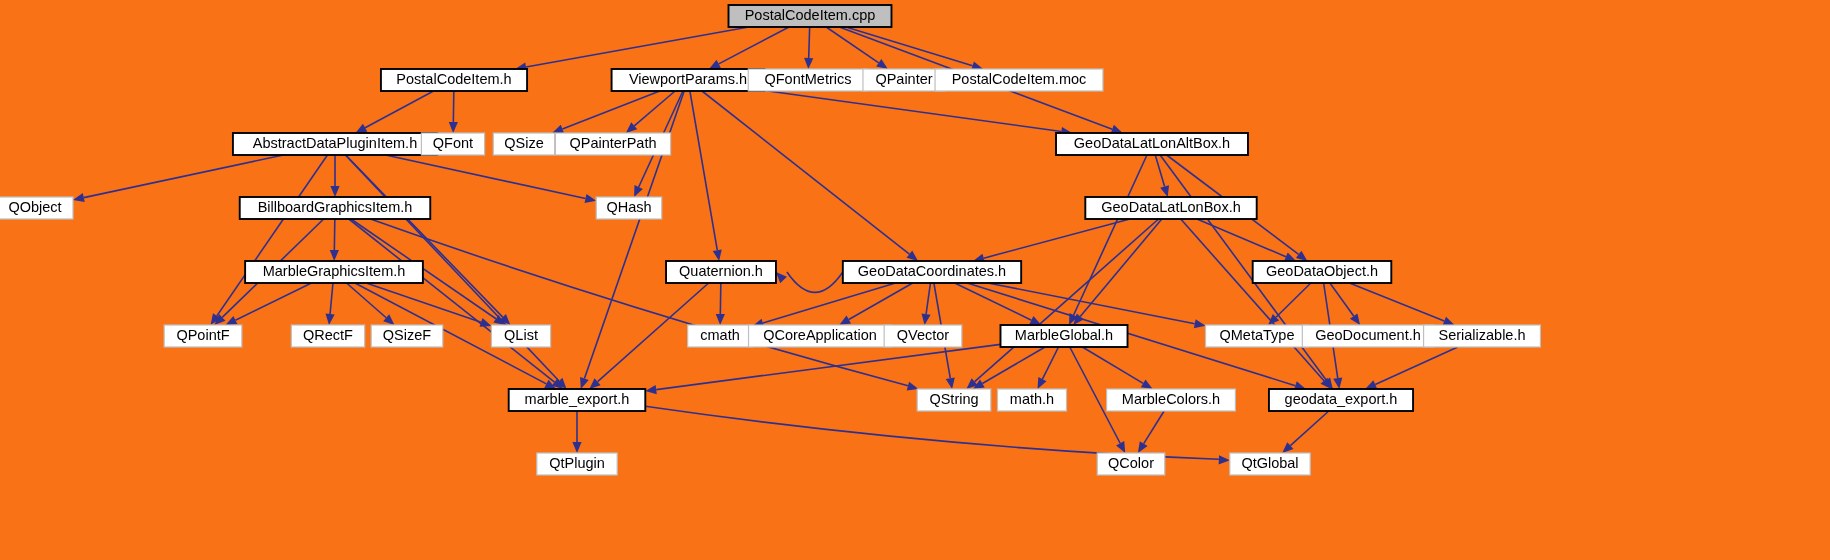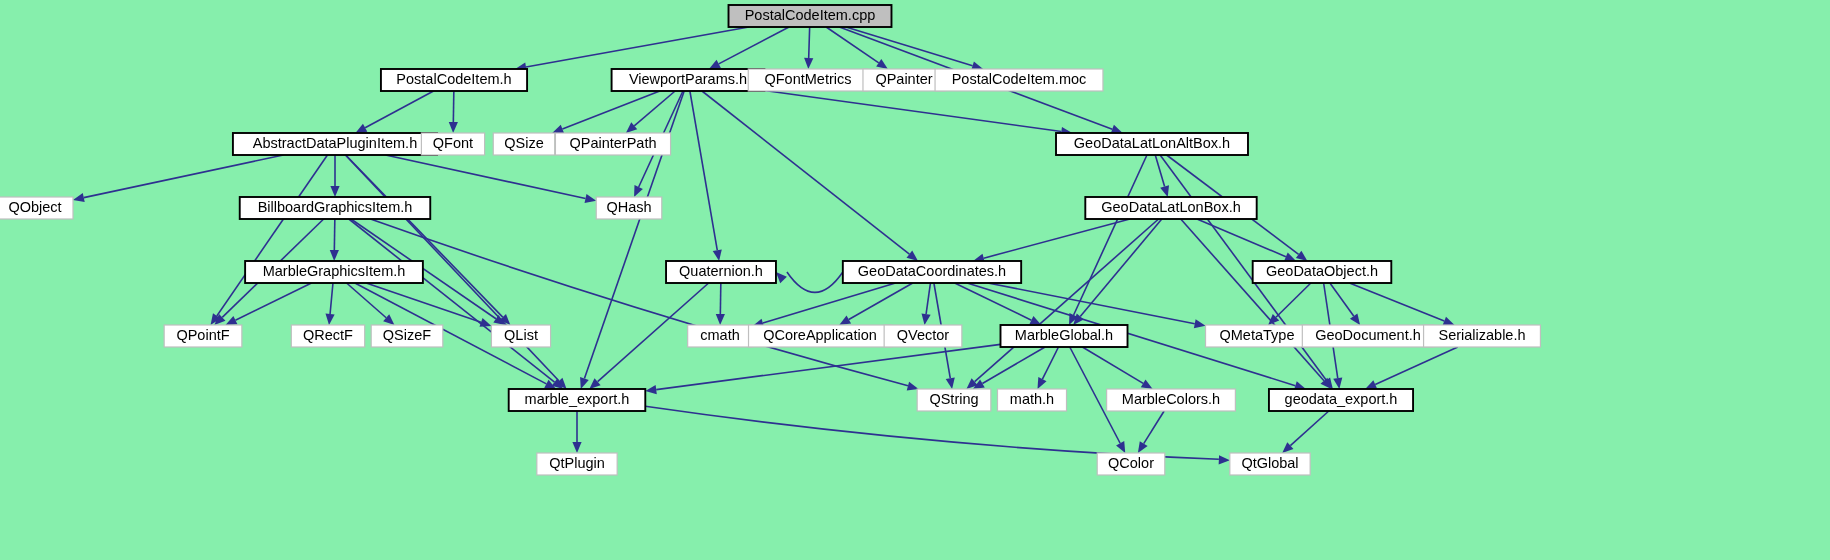--- a/index.html
+++ b/index.html
@@ -4,21 +4,21 @@
 <style>
   html, body {
     margin: 0;
     padding: 0;
     background: #ffffff;
   }
   #graph-root {
     position: relative;
     width: 1830px;
     height: 560px;
-    background: #86efac;
+    background: #f97316;
     font-family: "Liberation Sans", sans-serif;
     overflow: hidden;
   }
   #graph-svg {
     position: absolute;
     top: 0;
     left: 0;
     width: 1830px;
     height: 560px;
   }

